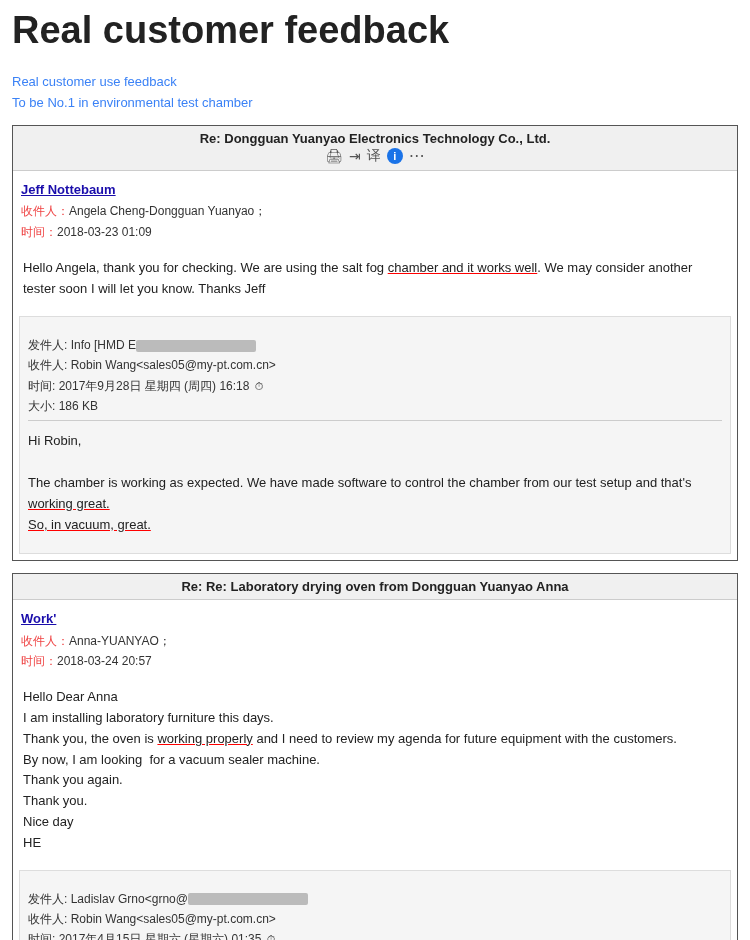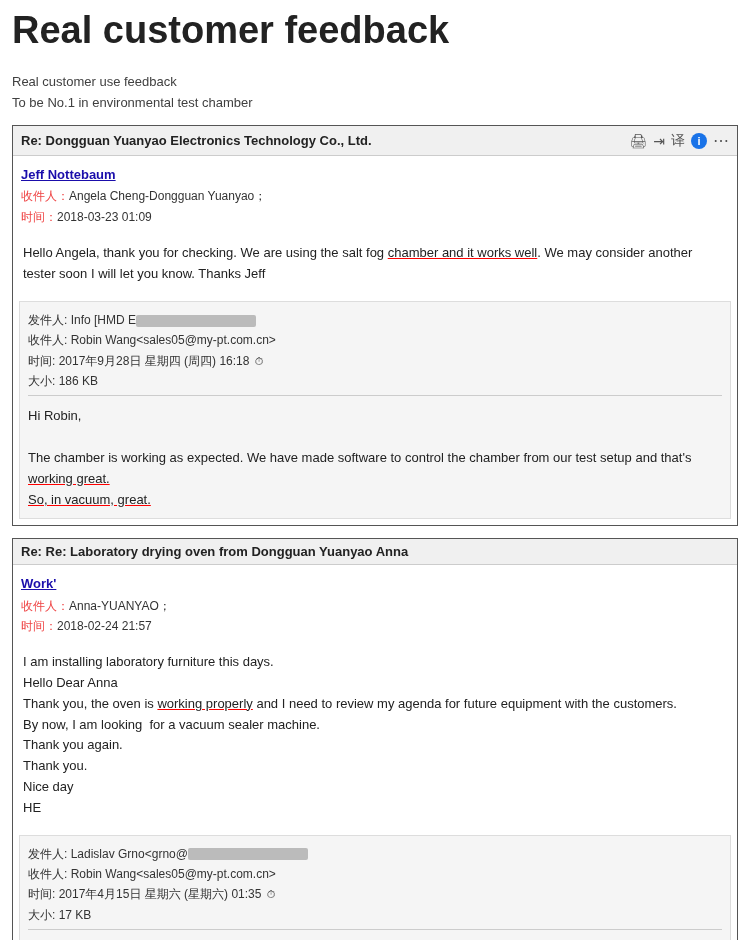--- a/index.html
+++ b/index.html
@@ -14,36 +14,37 @@
     }
     .page-title {
       font-size: 38px;
       font-weight: 900;
       font-family: Arial Black, Arial, sans-serif;
       line-height: 1.1;
       margin-bottom: 20px;
     }
     .page-subtitle {
       font-size: 13px;
-      color: #404040;
+      color: #3b82f6;
       line-height: 1.6;
       margin-bottom: 12px;
     }
     .email-block {
       border: 1px solid #555;
       margin-bottom: 12px;
       background: #fff;
     }
     .email-header {
       background: #f0f0f0;
       border-bottom: 1px solid #ccc;
       padding: 5px 8px;
       display: flex;
       justify-content: space-between;
       align-items: center;
+      flex-direction: column;
     }
     .email-header-title {
       font-size: 13px;
       font-weight: bold;
       color: #222;
     }
     .email-header-icons {
       display: flex;
       gap: 6px;
       align-items: center;
@@ -73,21 +74,21 @@
     }
     .underline-red {
       text-decoration: underline;
       text-decoration-color: red;
       text-decoration-style: solid;
     }
     .nested-email {
       background: #f5f5f5;
       border: 1px solid #ddd;
       margin: 6px 6px 6px 6px;
-      padding: 8px 8px;
+      padding: 18px 8px;
       font-size: 12px;
       color: #333;
       line-height: 1.7;
     }
     .nested-email .blurred {
       display: inline-block;
       background: #bbb;
       color: transparent;
       border-radius: 2px;
       min-width: 120px;
@@ -151,25 +152,25 @@
 
 <div class="email-block">
   <div class="email-header">
     <span class="email-header-title">Re: Re: Laboratory drying oven from Dongguan Yuanyao Anna</span>
   </div>
   <div class="email-meta">
     <div>
       <span class="sender-name">Work'</span><span class="blurred" style="width:80px;height:12px;display:inline-block;vertical-align:middle;"></span>
     </div>
     <div><span class="label">收件人：</span><span>Anna-YUANYAO；</span></div>
-    <div><span class="label">时间：</span><span>2018-02-24 21:57</span></div>
+    <div><span class="label">时间：</span><span>2018-03-24 20:57</span></div>
   </div>
   <div class="email-body">
+    <p>Hello Dear Anna</p>
     <p>I am installing laboratory furniture this days.</p>
-    <p>Hello Dear Anna</p>
     <p>Thank you, the oven is <span class="underline-red">working properly</span> and I need to review my agenda for future equipment with the customers.</p>
     <p>By now, I am looking &nbsp;for a vacuum sealer machine.</p>
     <p>Thank you again.</p>
     <p>Thank you.</p>
     <p>Nice day</p>
     <p>HE</p>
   </div>
 
   <div class="nested-email">
     <div><span>发件人: Ladislav Grno&lt;grno@</span><span class="blurred" style="width:90px;">&nbsp;&nbsp;&nbsp;&nbsp;&nbsp;&nbsp;&nbsp;&nbsp;&nbsp;&nbsp;&nbsp;&nbsp;&nbsp;&nbsp;&nbsp;&nbsp;&nbsp;&nbsp;&nbsp;&nbsp;&nbsp;&nbsp;&nbsp;&nbsp;&nbsp;&nbsp;&nbsp;</span></div>

